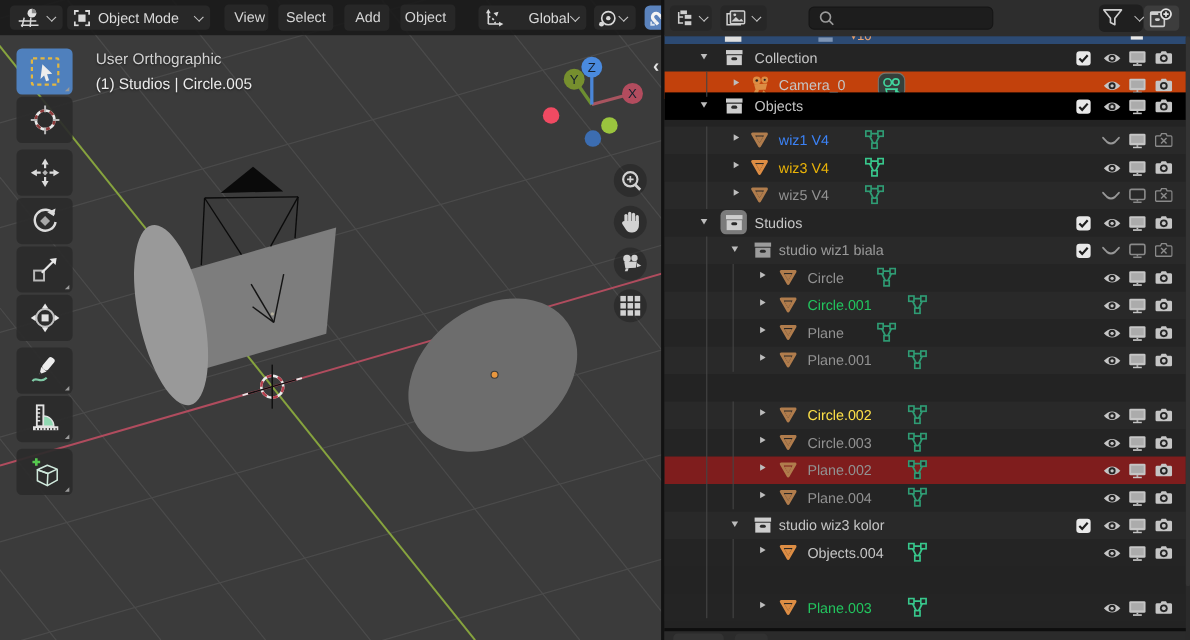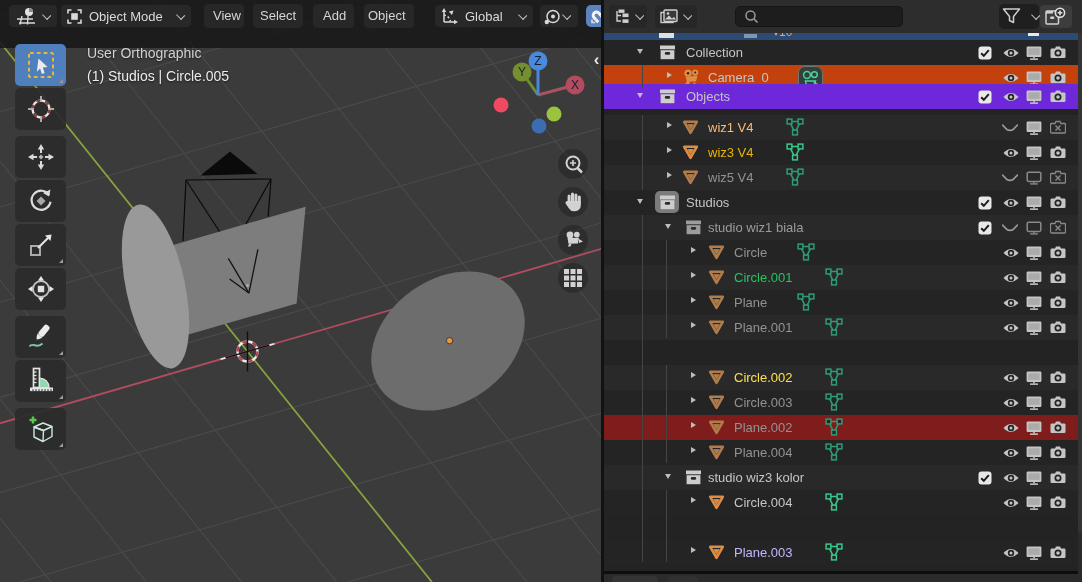--- a/index.html
+++ b/index.html
@@ -1,19 +1,19 @@
 <!DOCTYPE html>
 <html><head><meta charset="utf-8"><style>
 * { margin:0; padding:0; box-sizing:border-box; }
 html,body { width:1082px; height:582px; overflow:hidden; background:#1d1d1d;
   font-family:"Liberation Sans",sans-serif; }
 #stage { position:relative; width:1082px; height:582px; }
 #viewport { position:absolute; left:0; top:0; width:602px; height:582px; background:#3b3b3b; overflow:hidden; }
 #scene { position:absolute; left:0; top:0; }
-#vhead { position:absolute; left:0; top:0; width:602px; height:48px; background:rgba(25,25,25,0.9); }
+#vhead { position:absolute; left:0; top:0; width:602px; height:32px; background:rgba(25,25,25,0.9); }
 .hbtn { position:absolute; top:5px; height:22px; background:#282828; border-radius:4px;
   display:flex; align-items:center; padding-left:6px; }
 .htxt { color:#dadada; font-size:13px; }
 .hmenu { position:absolute; top:0; height:32px; line-height:32px; color:#d5d5d5; font-size:13px; }
 .hmbg { position:absolute; top:4px; height:24px; background:#272727; border-radius:4px; }
 .chev { width:7px; height:7px; border-right:1.7px solid #c6c6c6; border-bottom:1.7px solid #c6c6c6;
   transform:rotate(45deg) scaleY(0.85) translateY(-2px); display:inline-block; margin-left:5px; }
 #toolbar { position:absolute; left:15px; top:0; }
 .tb { position:absolute; left:0; width:51px; height:42px; border-radius:5px;
   display:flex; align-items:center; justify-content:center; }
@@ -361,21 +361,21 @@
             <g stroke="#d8d8d8" stroke-width="1.5" fill="none">
    <path d="M3 15 L3 4 M3 15 L14 15"></path>
               <path d="M3 8 A 8 8 0 0 1 9.5 14.5" stroke-dasharray="2 2"></path>
             </g>
    <g fill="#d8d8d8">
               <path d="M3 1 L5.2 5 L0.8 5 Z"></path>
               <path d="M17 15 L13 12.8 L13 17.2 Z"></path>
               <path d="M12.5 3.5 L11 8 L7.8 4.6 Z"></path>
             </g>
           </svg>
-   <span class="htxt" style="margin-left:6px">Global</span>
+   <span class="htxt" style="margin-left:22px">Global</span>
    <span class="chev" style="margin-left:auto;margin-right:8px"></span>
  </div>
  <div class="hbtn" style="left:540px;width:38px;padding-left:4px">
    <svg width="17" height="17" viewBox="0 0 17 17">
    <circle cx="9" cy="8.5" r="6" fill="none" stroke="#d8d8d8" stroke-width="1.5"></circle>
    <circle cx="9" cy="8.5" r="2" fill="#d8d8d8"></circle>
    <circle cx="2.8" cy="14" r="2.2" fill="#d8d8d8"></circle>
           </svg>
    <span class="chev" style="margin-left:1px"></span>
  </div>
@@ -483,21 +483,21 @@
         <svg class="ic" style="left:398.5px;top:7px;color:#c5c5c5" width="16" height="12" viewBox="0 0 16 12">
           <use href="#i-eye"></use>
         </svg>
         <svg class="ic" style="left:422px;top:5.5px;color:#c5c5c5" width="16" height="14" viewBox="0 0 16 14">
           <use href="#i-mon"></use>
         </svg>
         <svg class="ic" style="left:446px;top:5px;color:#c5c5c5" width="16" height="14" viewBox="0 0 16 14">
           <use href="#i-cam"></use>
         </svg>
       </div>
-<div class="row" style="top:84px;background:#6d28d9">
+<div class="row" style="top:84px;background:#000000">
         <div class="tri-d" style="left:33px;top:9px"></div>
         <svg class="ic" style="left:54.5px;top:5px;color:#cdcdcd" width="17" height="15" viewBox="0 0 17 15">
           <use href="#i-col"></use>
         </svg>
         <div class="rt" style="left:82px;color:#c5c5c5">Objects</div>
         <svg class="ic" style="left:374px;top:5.5px" width="14" height="14" viewBox="0 0 14 14">
           <use href="#i-check"></use>
         </svg>
         <svg class="ic" style="left:398.5px;top:7px;color:#c5c5c5" width="16" height="12" viewBox="0 0 16 12">
           <use href="#i-eye"></use>
@@ -507,21 +507,21 @@
         </svg>
         <svg class="ic" style="left:446px;top:5px;color:#c5c5c5" width="16" height="14" viewBox="0 0 16 14">
           <use href="#i-cam"></use>
         </svg>
       </div>
 <div class="row" style="top:115px;background:#292929">
         <div class="tri-r" style="left:63px;top:7px"></div>
         <svg class="ic" style="left:78.0px;top:4px;color:#b07c4c" width="17" height="16" viewBox="0 0 17 16">
           <use href="#i-mesh"></use>
         </svg>
-        <div class="rt" style="left:104px;color:#fdba74">wiz1 V4</div>
+        <div class="rt" style="left:104px;color:#3b82f6">wiz1 V4</div>
         <svg class="ic" style="left:182px;top:3px;color:#2f9c74" width="18" height="18" viewBox="0 0 18 18">
           <use href="#i-meshdata"></use>
         </svg>
         <svg class="ic" style="left:398px;top:7px;color:#989898" width="16" height="12" viewBox="0 0 16 12">
           <use href="#i-eyec"></use>
         </svg>
         <svg class="ic" style="left:422px;top:5.5px;color:#c5c5c5" width="16" height="14" viewBox="0 0 16 14">
           <use href="#i-mon"></use>
         </svg>
         <svg class="ic" style="left:446px;top:5px;color:#8a8a8a" width="16" height="14" viewBox="0 0 16 14">
@@ -774,40 +774,40 @@
         </svg>
         <svg class="ic" style="left:446px;top:5px;color:#c5c5c5" width="16" height="14" viewBox="0 0 16 14">
           <use href="#i-cam"></use>
         </svg>
       </div>
 <div class="row" style="top:490px;background:#242424">
         <div class="tri-r" style="left:87px;top:7px"></div>
         <svg class="ic" style="left:103.5px;top:4px;color:#dd8d44" width="17" height="16" viewBox="0 0 17 16">
           <use href="#i-mesh"></use>
         </svg>
-        <div class="rt" style="left:130px;color:#c5c5c5">Circle.004</div>
+        <div class="rt" style="left:130px;color:#c5c5c5">Objects.004</div>
         <svg class="ic" style="left:221px;top:3px;color:#38c78c" width="18" height="18" viewBox="0 0 18 18">
           <use href="#i-meshdata"></use>
         </svg>
         <svg class="ic" style="left:398.5px;top:7px;color:#c5c5c5" width="16" height="12" viewBox="0 0 16 12">
           <use href="#i-eye"></use>
         </svg>
         <svg class="ic" style="left:422px;top:5.5px;color:#c5c5c5" width="16" height="14" viewBox="0 0 16 14">
           <use href="#i-mon"></use>
         </svg>
         <svg class="ic" style="left:446px;top:5px;color:#c5c5c5" width="16" height="14" viewBox="0 0 16 14">
           <use href="#i-cam"></use>
         </svg>
       </div>
 <div class="row" style="top:540px;background:#242424">
         <div class="tri-r" style="left:87px;top:7px"></div>
         <svg class="ic" style="left:103.5px;top:4px;color:#dd8d44" width="17" height="16" viewBox="0 0 17 16">
           <use href="#i-mesh"></use>
         </svg>
-        <div class="rt" style="left:130px;color:#c4b5fd">Plane.003</div>
+        <div class="rt" style="left:130px;color:#22c55e">Plane.003</div>
         <svg class="ic" style="left:221px;top:3px;color:#38c78c" width="18" height="18" viewBox="0 0 18 18">
           <use href="#i-meshdata"></use>
         </svg>
         <svg class="ic" style="left:398.5px;top:7px;color:#c5c5c5" width="16" height="12" viewBox="0 0 16 12">
           <use href="#i-eye"></use>
         </svg>
         <svg class="ic" style="left:422px;top:5.5px;color:#c5c5c5" width="16" height="14" viewBox="0 0 16 14">
           <use href="#i-mon"></use>
         </svg>
         <svg class="ic" style="left:446px;top:5px;color:#c5c5c5" width="16" height="14" viewBox="0 0 16 14">

